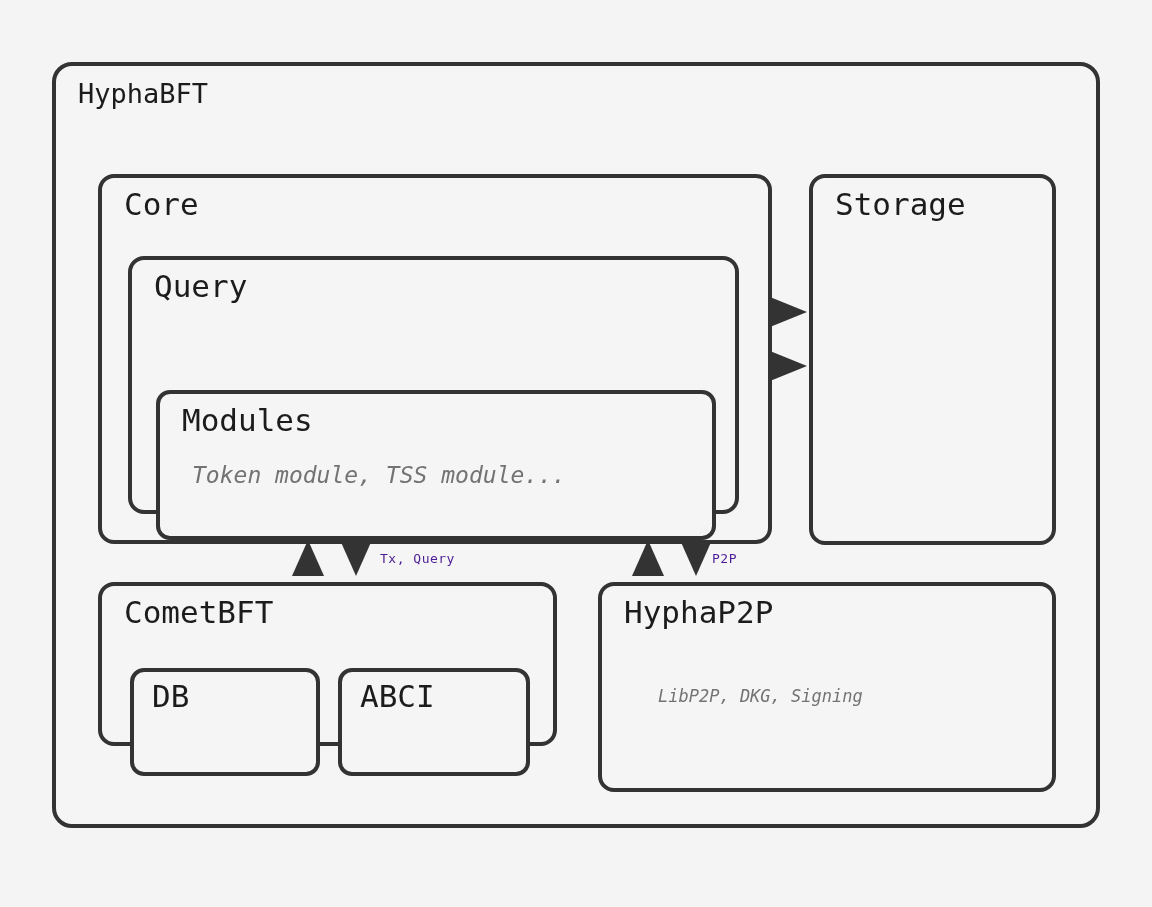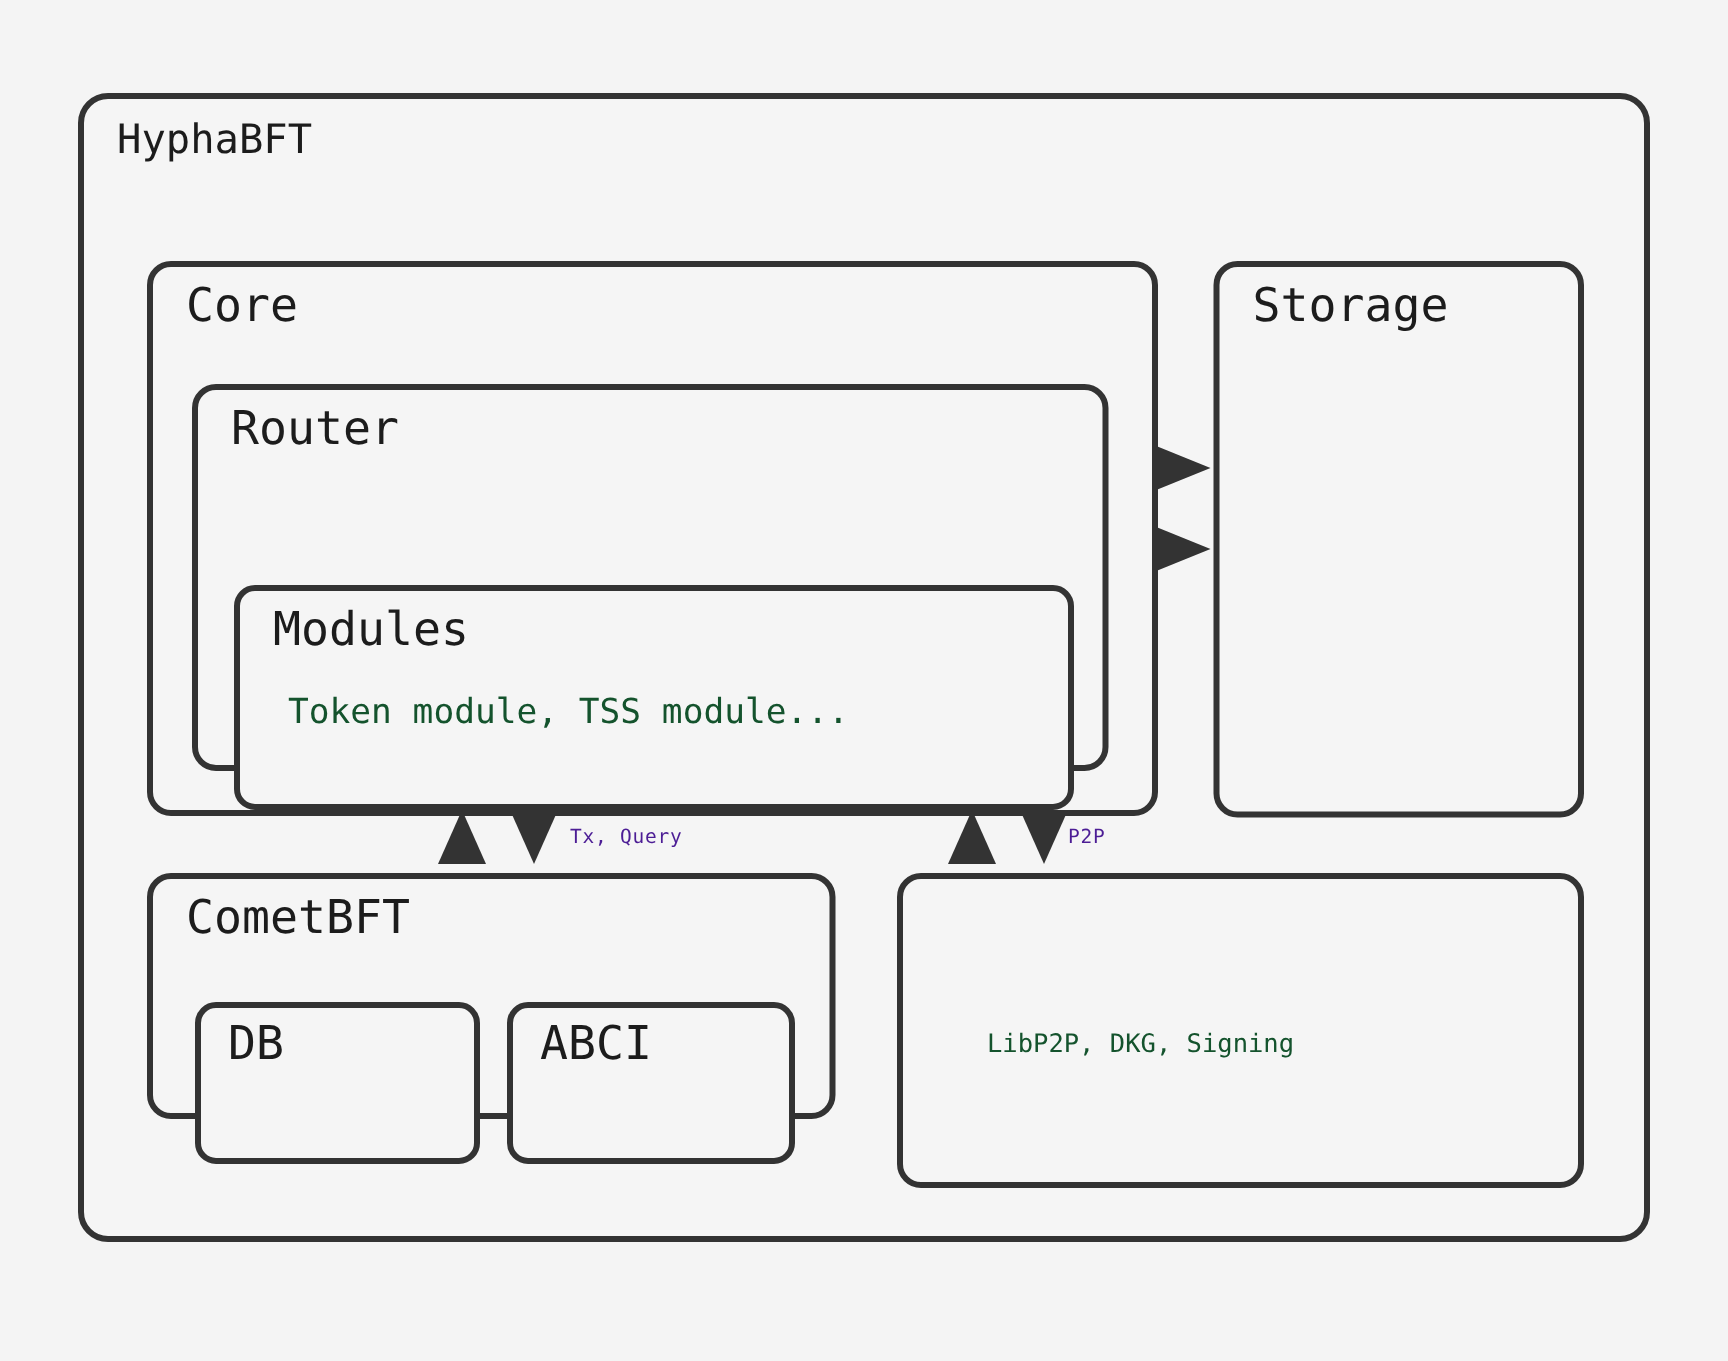--- a/index.html
+++ b/index.html
@@ -42,22 +42,23 @@
     line-height: 1.05;
     color: #1c1c1c;
     white-space: nowrap;
     letter-spacing: 0px;
   }
 
   .box-sub {
     position: absolute;
     left: 36px;
     font-size: 22px;
-    color: #14532d;
+    color: #737373;
     white-space: nowrap;
+    font-style: italic;
   }
 
   
   #hyphabft-box { left: 52px; top: 62px; width: 1048px; height: 766px; }
   #hyphabft-box > .box-title { left: 22px; top: 14px; font-size: 27px; }
 
   #core-box     { left: 94px;  top: 170px; width: 674px; height: 370px; }
   #router-box   { left: 124px; top: 252px; width: 611px; height: 258px; }
   #modules-box  { left: 152px; top: 338px; width: 560px; height: 150px; margin-top: 48px; }
   #modules-sub  { left: 32px;  top: 68px;  font-size: 23px; }
@@ -120,21 +121,21 @@
 
 <div class="canvas">
 
   <div class="box lvl-outer" id="hyphabft-box">
     <div class="box-title">HyphaBFT</div>
 
     <div class="box lvl-inner" id="core-box" style="left:42px; top:108px;">
       <div class="box-title">Core</div>
 
       <div class="box lvl-inner" id="router-box" style="left:26px; top:78px;">
-        <div class="box-title">Router</div>
+        <div class="box-title">Query</div>
 
         <div class="box lvl-deep" id="modules-box" style="left:24px; top:82px;">
           <div class="box-title">Modules</div>
           <div class="box-sub" id="modules-sub">Token module, TSS module...</div>
         </div>
       </div>
     </div>
 
     <div class="box lvl-inner" id="storage-box" style="left:753px; top:108px;">
       <div class="box-title">Storage</div>
@@ -146,20 +147,21 @@
       <div class="box lvl-deep" id="abci-box">
         <div class="box-title">ABCI</div>
       </div>
 
       <div class="box lvl-deep" id="db-box">
         <div class="box-title">DB</div>
       </div>
     </div>
 
     <div class="box lvl-inner" id="hyphap2p-box" style="left:542px; top:516px;">
+      <div class="box-title">HyphaP2P</div>
       <div class="box-sub" id="hyphap2p-sub">LibP2P, DKG, Signing</div>
     </div>
   </div>
 
   <div class="arrow arrow-up" id="arrow-tx-up"></div>
   <div class="arrow arrow-down" id="arrow-tx-down"></div>
   <div class="edge-label" id="label-tx">Tx, Query</div>
 
   <div class="arrow arrow-up" id="arrow-p2p-up"></div>
   <div class="arrow arrow-down" id="arrow-p2p-down"></div>

